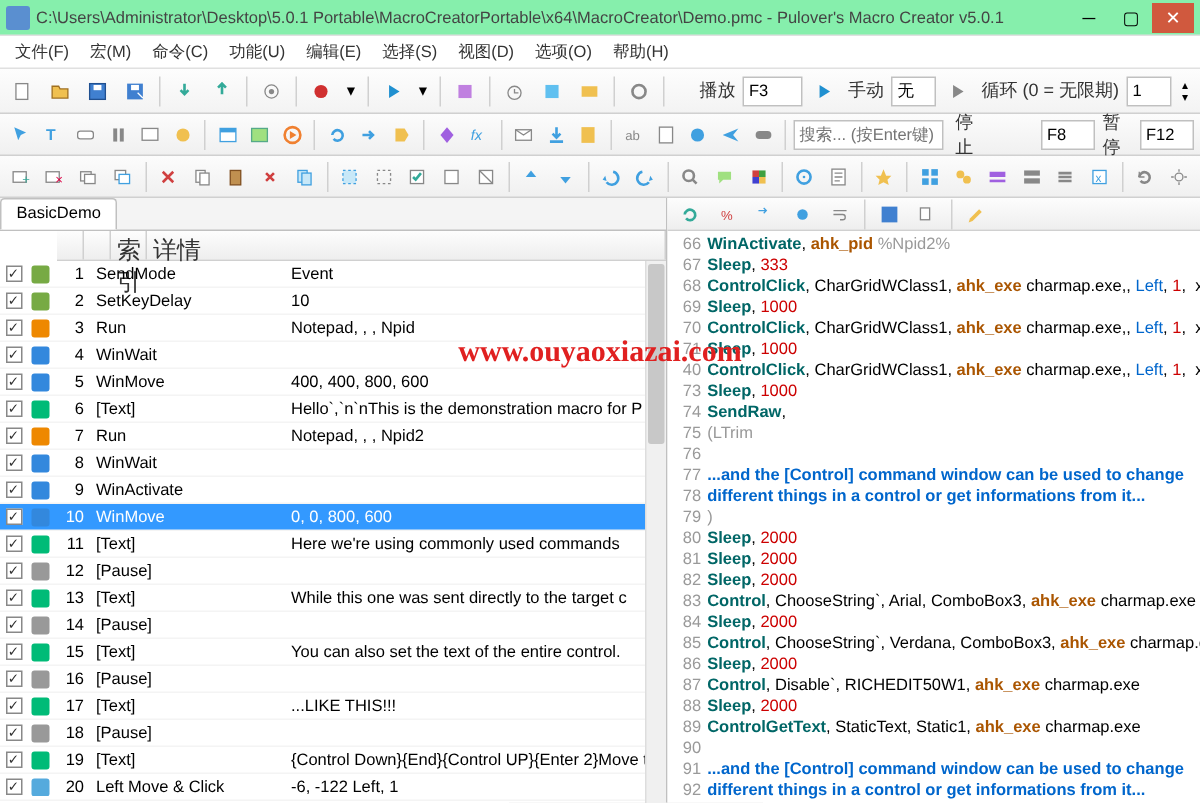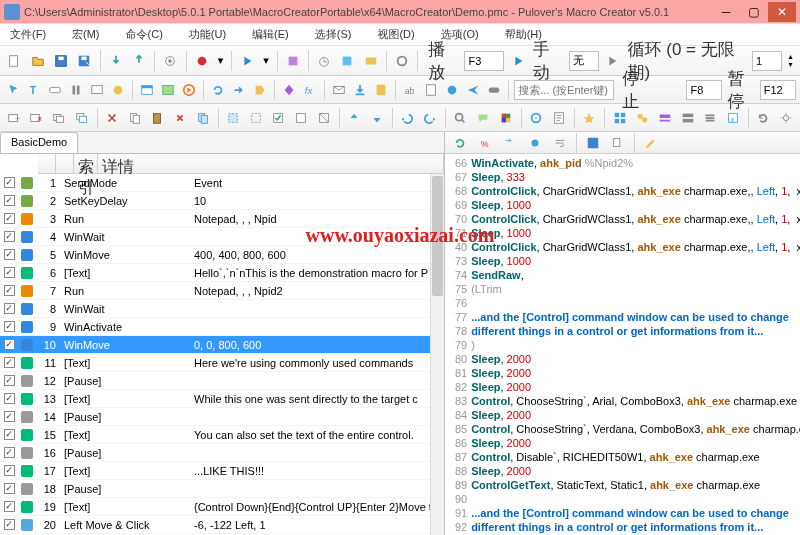--- a/index.html
+++ b/index.html
@@ -1,30 +1,30 @@
 <!DOCTYPE html>
 <html><head>
 <meta charset="utf-8">
 <style>
 * { margin:0; padding:0; box-sizing:border-box; font-family:"Microsoft YaHei","SimSun",Tahoma,Arial,sans-serif; }
 body { width:800px; height:535px; background:#f0f0f0; font-size:11px; overflow:hidden; position:relative; }
-.titlebar { height:24px; background:#fca5a5; display:flex; align-items:center; padding:4px 4px; border-bottom:1px solid #e0e0e0; }
+.titlebar { height:24px; background:#86efac; display:flex; align-items:center; padding:4px 4px; border-bottom:1px solid #e0e0e0; }
 .titlebar .icon { width:16px; height:16px; background:#5a8fd0; border-radius:2px; margin-right:4px; }
 .titlebar .title { flex:1; color:#444; font-size:11px; white-space:nowrap; overflow:hidden; }
 .winbtns { display:flex; }
 .winbtn { width:28px; height:20px; display:flex; align-items:center; justify-content:center; font-size:12px; }
 .winbtn.close { background:#d0593e; color:#fff; }
-.menubar { height:22px; background:#fff; display:flex; align-items:center; padding:0 4px; gap:14px; border-bottom:1px solid #e0e0e0; }
+.menubar { height:22px; background:#fff; display:flex; align-items:center; padding:0 4px; gap:2px; border-bottom:1px solid #e0e0e0; }
 .menubar span { padding:2px 6px; font-size:11px; color:#333; cursor:default; }
 .toolbar { height:30px; background:linear-gradient(#fdfdfd,#f3f3f3); border-bottom:1px solid #d0d0d0; display:flex; align-items:center; padding:0 4px; gap:3px; }
 .tbtn { width:22px; height:22px; display:flex; align-items:center; justify-content:center; border:1px solid transparent; border-radius:2px; }
 .tbtn svg { width:14px; height:14px; }
 .sep { width:1px; height:20px; background:#d0d0d0; margin:0 2px; }
 .tbinput { height:20px; border:1px solid #c0c0c0; padding:0 3px; font-size:11px; background:#fff; }
-.tblabel { font-size:17px; color:#333; padding:0 2px; }
+.tblabel { font-size:12px; color:#333; padding:0 2px; }
 .toolbar2 { height:28px; background:linear-gradient(#fcfcfc,#f0f0f0); border-bottom:1px solid #d0d0d0; display:flex; align-items:center; padding:0 4px; gap:3px; }
 .body { display:flex; height:406px; }
 .left { width:450px; display:flex; flex-direction:column; border-right:1px solid #c0c0c0; }
 .right { flex:1; display:flex; flex-direction:column; background:#fff; }
 .tab { height:22px; display:flex; border-bottom:1px solid #c0c0c0; background:#f4f4f4; }
 .tab .tabitem { padding:3px 10px; background:#fff; border:1px solid #c0c0c0; border-bottom:none; font-size:11px; border-radius:3px 3px 0 0; }
 .grid { flex:1; overflow:hidden; background:#fff; position:relative; }
 .ghdr { display:flex; height:20px; background:linear-gradient(#fdfdfd,#eee); border-bottom:1px solid #d0d0d0; font-size:16px; color:#333;margin-left:38px; }
 .ghdr div { border-right:1px solid #d0d0d0; padding:3px 4px; }
 .grows { overflow-y:auto; height:362px; }

